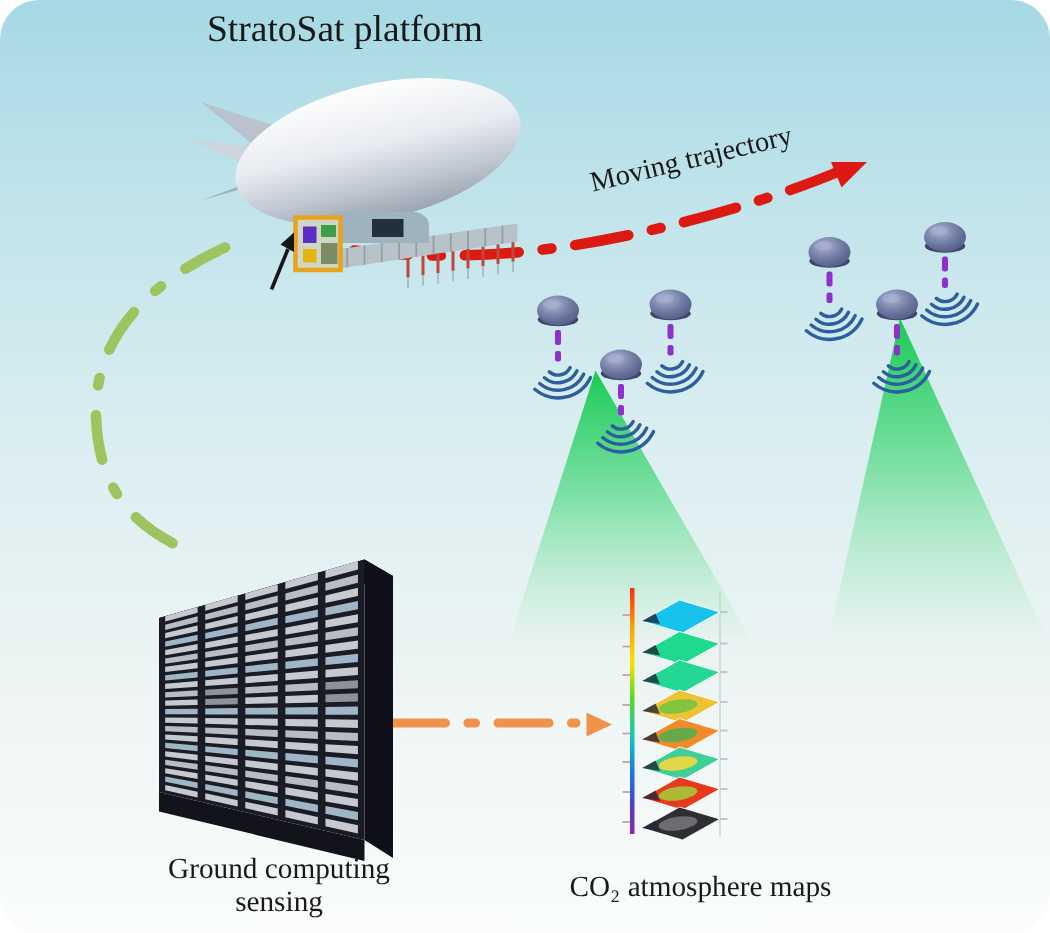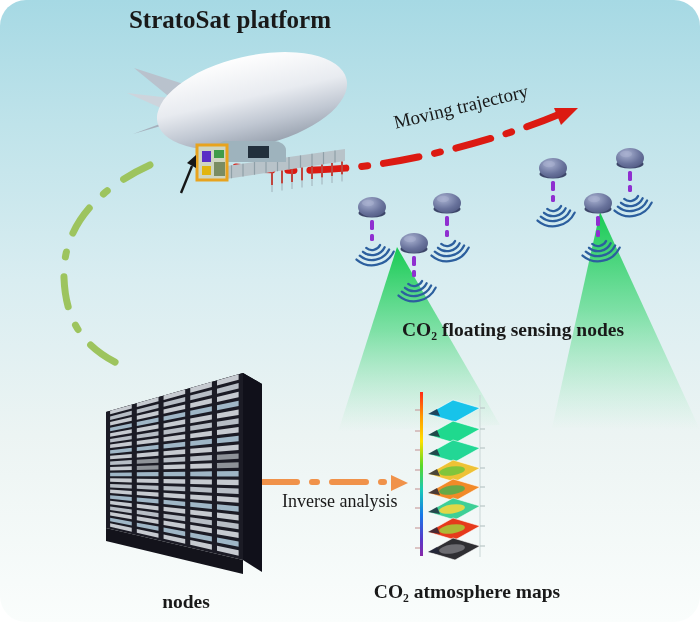--- a/index.html
+++ b/index.html
@@ -4,21 +4,21 @@
 <style>
   html,body{margin:0;padding:0;background:#ffffff;}
   .canvas{
     position:relative;width:700px;height:622px;overflow:hidden;
     border-radius:26px;
     background:linear-gradient(180deg,#a6d9e4 0%,#bfe3ea 20%,#d9edf1 45%,#ecf4f3 70%,#fafdfc 100%);
     font-family:"Liberation Serif","DejaVu Serif",serif;
   }
   .scene{position:absolute;left:0;top:0;}
   .label{position:absolute;color:#191919;white-space:nowrap;line-height:1.15;}
-  .bold{font-weight:bold;}
+  .bold{font-weight:normal;}
   .lbl-title{left:128px;top:6px;width:204px;text-align:center;font-size:25px;}
   .lbl-detector{left:113px;top:196px;font-size:17.5px;}
   .lbl-trajectory{left:394px;top:112px;font-size:19px;transform:rotate(-13.5deg);transform-origin:left center;}
   .lbl-datatrans{left:10px;top:279px;font-size:18px;}
   .lbl-nodes{left:402px;top:319px;font-size:19.5px;}
   .lbl-ground{left:95px;top:569px;width:182px;text-align:center;font-size:19.5px;white-space:normal;}
   .lbl-inverse{left:282px;top:491px;font-size:18px;}
   .lbl-maps{left:372px;top:581px;width:190px;text-align:center;font-size:19.5px;}
 </style>
 </head>
@@ -353,20 +353,18 @@
         <line x1="415" y1="548" x2="420" y2="548" stroke="#caa0a0" stroke-width="1.2"></line>
         <line x1="480" y1="546" x2="485" y2="546" stroke="#b9c6c6" stroke-width="1.2"></line>
         <polygon points="428,552 453,538 480,546 455,560" fill="#2f2f33" stroke="#ffffff" stroke-width="0.6"></polygon>
         <polygon points="428,552 437,547 440,554" fill="#20253a" opacity="0.8"></polygon>
         <ellipse cx="452" cy="549" rx="13" ry="4.5" fill="#77777c" opacity="0.85" transform="rotate(-8 452 549)"></ellipse>
       </g>
   </svg>
 
   <div class="label bold lbl-title">StratoSat platform</div>
   <div class="label lbl-trajectory">Moving trajectory</div>
-  <div class="label bold lbl-nodes">CO₂ floating sensing nodes</div>
   <div class="label bold lbl-ground">
-    <br>
-    <span>nodes</span>
+    <span>Ground computing</span><br>
+    <span>sensing</span>
   </div>
-  <div class="label lbl-inverse">Inverse analysis</div>
   <div class="label bold lbl-maps">CO₂ atmosphere maps</div>
 </div>
 
 </body></html>

